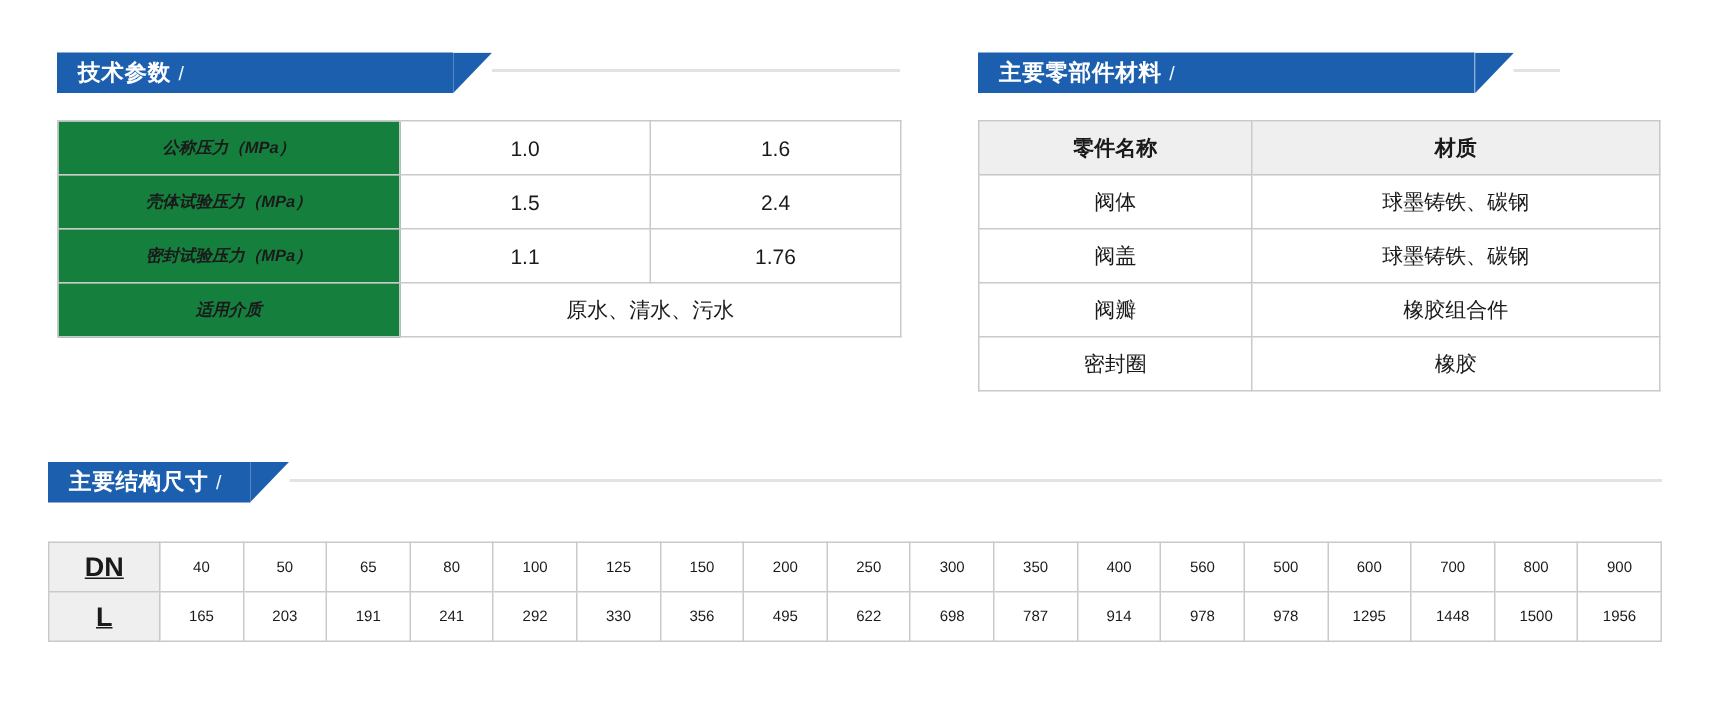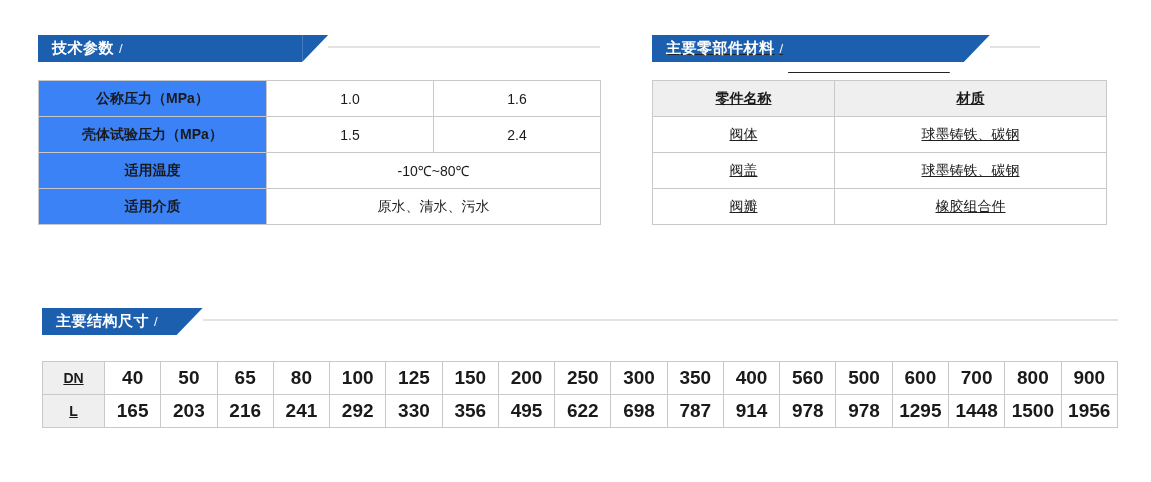--- a/index.html
+++ b/index.html
@@ -75,54 +75,55 @@
     color: #1a1a1a;
     font-weight: normal;
     height: 36px;
     padding: 0 2px;
   }
   .hdr-cell {
     background: #efefef;
     font-weight: bold;
   }
   .lbl-cell {
-    background: #3b82f6;
-    font-weight: bold;
-    font-size: 14px;
+    background: #15803d;
+    font-weight: bold;
+    font-size: 11px;
+    font-style: italic;
   }
 
   
   #block-tech {
     position: absolute;
     left: 38px; top: 35px; width: 562px;
   }
   #block-tech .tbl-wrap { margin-top: 18px; }
   #block-tech col.c1 { width: 228px; }
   #block-tech col.c2 { width: 167px; }
   #block-tech col.c3 { width: 167px; }
 
   #block-mat {
     position: absolute;
-    left: 652px; top: 35px; width: 388px; text-decoration: underline;
+    left: 652px; top: 35px; width: 388px;
   }
   #block-mat .tbl-wrap { margin-top: 18px; }
   #block-mat col.m1 { width: 182px; }
   #block-mat col.m2 { width: 272px; }
 
   #block-dim {
     position: absolute;
-    left: 42px; top: 308px; width: 1076px;
+    left: 32px; top: 308px; width: 1076px;
   }
   #block-dim .tbl-wrap { margin-top: 26px; }
-  #block-dim td { height: 33px; font-size: 19px; font-weight: bold; }
+  #block-dim td { height: 33px; font-size: 10px; }
   #block-dim .row-label {
     background: #efefef;
     font-weight: bold;
-    font-size: 14px;
-    width: 62px;
+    font-size: 18px;
+    width: 74px;
     text-decoration: underline;
   }
 </style>
 </head>
 <body>
 
 <div id="block-tech">
   <div class="sec-head">
     <div class="bar">
       <span class="cn">技术参数</span>
@@ -145,38 +146,39 @@
           <td class="lbl-cell">公称压力（MPa）</td>
           <td>1.0</td>
           <td>1.6</td>
         </tr>
         <tr>
           <td class="lbl-cell">壳体试验压力（MPa）</td>
           <td>1.5</td>
           <td>2.4</td>
         </tr>
         <tr>
-          <td class="lbl-cell">适用温度</td>
-          <td colspan="2">-10℃~80℃</td>
+          <td class="lbl-cell">密封试验压力（MPa）</td>
+          <td>1.1</td>
+          <td>1.76</td>
         </tr>
         <tr>
           <td class="lbl-cell">适用介质</td>
           <td colspan="2">原水、清水、污水</td>
         </tr>
       </tbody>
     </table>
   </div>
 </div>
 
 <div id="block-mat">
   <div class="sec-head">
     <div class="bar">
       <span class="cn">主要零部件材料</span>
       <span class="sep">/</span>
-      <span class="en">MATERIAL OF MAIN MAIN</span>
+      <span class="en">MATERIAL OF PARTS PARTS</span>
     </div>
     <div class="tail"></div>
     <div class="rule"></div>
   </div>
 
   <div class="tbl-wrap">
     <table>
       <colgroup>
           <col class="m1">
           <col class="m2">
@@ -190,20 +192,24 @@
           <td>阀体</td>
           <td>球墨铸铁、碳钢</td>
         </tr>
         <tr>
           <td>阀盖</td>
           <td>球墨铸铁、碳钢</td>
         </tr>
         <tr>
           <td>阀瓣</td>
           <td>橡胶组合件</td>
+        </tr>
+        <tr>
+          <td>密封圈</td>
+          <td>橡胶</td>
         </tr>
       </tbody>
     </table>
   </div>
 </div>
 
 <div id="block-dim">
   <div class="sec-head">
     <div class="bar">
       <span class="cn">主要结构尺寸</span>
@@ -234,21 +240,21 @@
             <td>500</td>
             <td>600</td>
             <td>700</td>
             <td>800</td>
             <td>900</td>
           </tr>
         <tr id="dim-row-l">
           <td class="row-label">L</td>
         <td>165</td>
             <td>203</td>
-            <td>216</td>
+            <td>191</td>
             <td>241</td>
             <td>292</td>
             <td>330</td>
             <td>356</td>
             <td>495</td>
             <td>622</td>
             <td>698</td>
             <td>787</td>
             <td>914</td>
             <td>978</td>

